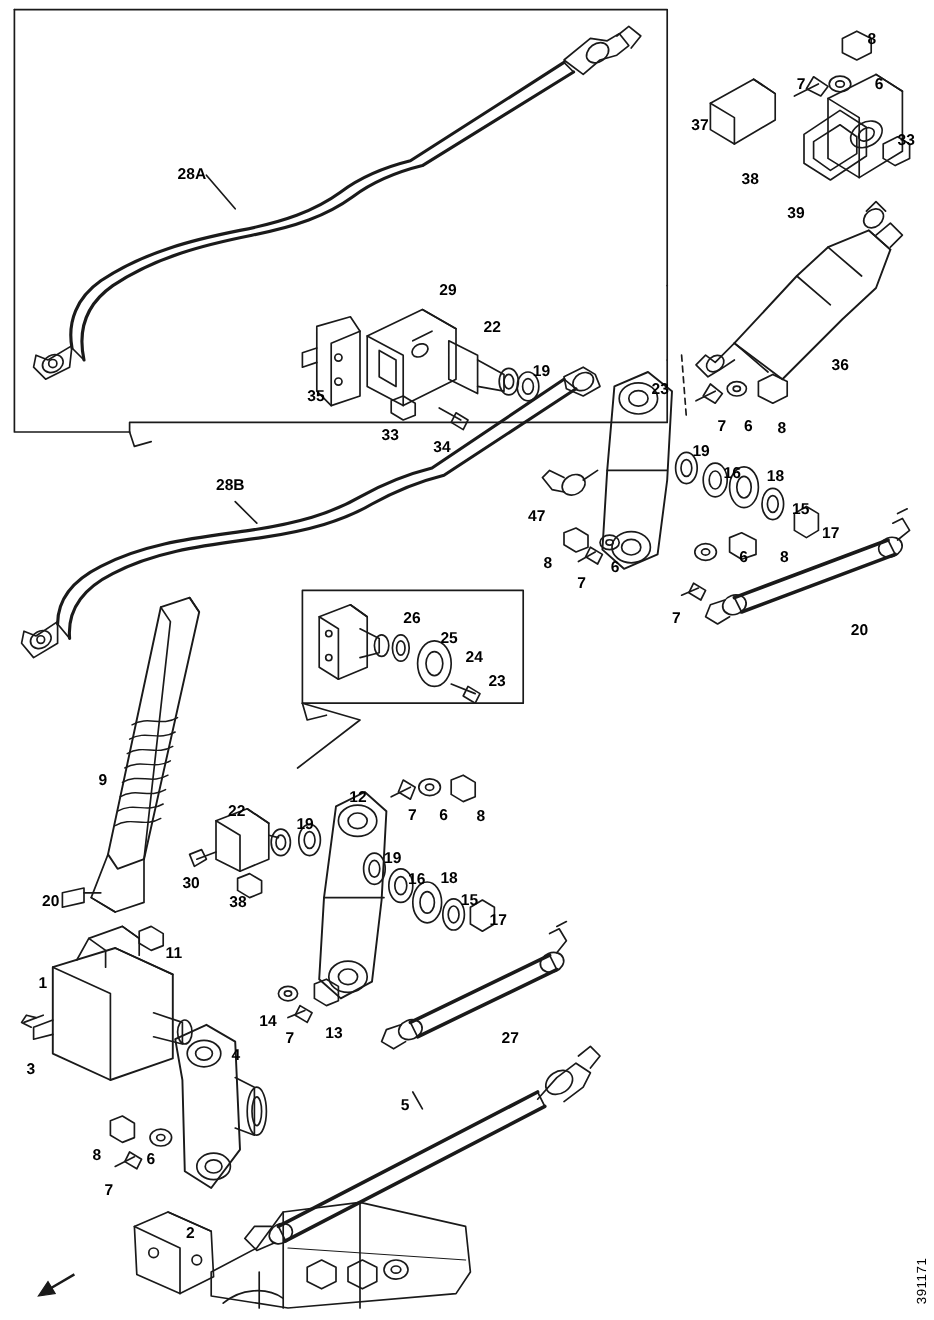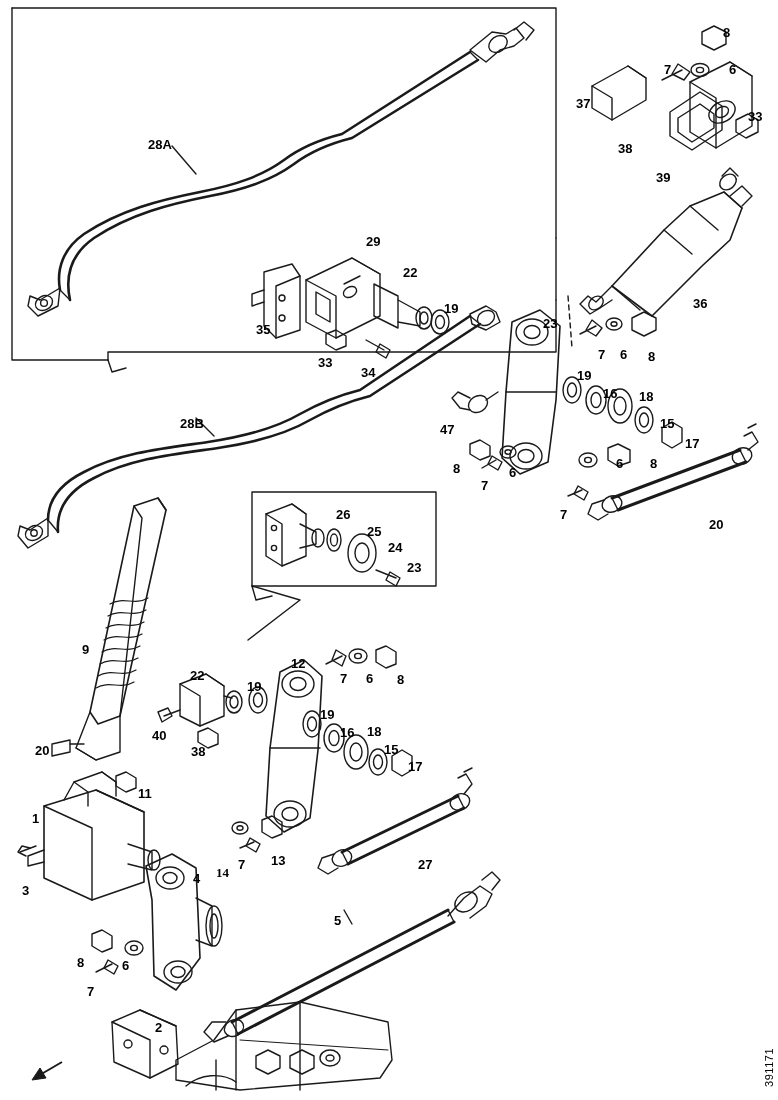--- a/index.html
+++ b/index.html
@@ -488,43 +488,43 @@
   <div class="callout" style="left:660px; top:417px;">15</div>
   <div class="callout" style="left:685px; top:437px;">17</div>
   <div class="callout" style="left:440px; top:423px;">47</div>
   <div class="callout" style="left:453px; top:462px;">8</div>
   <div class="callout" style="left:481px; top:479px;">7</div>
   <div class="callout" style="left:509px; top:466px;">6</div>
   <div class="callout" style="left:616px; top:457px;">6</div>
   <div class="callout" style="left:650px; top:457px;">8</div>
   <div class="callout" style="left:560px; top:508px;">7</div>
   <div class="callout" style="left:709px; top:518px;">20</div>
-  <div class="callout" style="left:180px; top:417px;">28B</div>
+  <div class="callout" style="left:180px; top:397px;">28B</div>
   <div class="callout" style="left:336px; top:496px;margin-top:12px;">26</div>
   <div class="callout" style="left:367px; top:525px;">25</div>
   <div class="callout" style="left:388px; top:541px;">24</div>
   <div class="callout" style="left:407px; top:561px;">23</div>
   <div class="callout" style="left:82px;  top:643px;">9</div>
   <div class="callout" style="left:291px; top:657px;">12</div>
   <div class="callout" style="left:340px; top:672px;">7</div>
   <div class="callout" style="left:366px; top:672px;">6</div>
   <div class="callout" style="left:397px; top:673px;">8</div>
   <div class="callout" style="left:190px; top:669px;">22</div>
   <div class="callout" style="left:247px; top:680px;">19</div>
   <div class="callout" style="left:320px; top:708px;">19</div>
-  <div class="callout" style="left:152px; top:729px;">40</div>
+  <div class="callout" style="left:152px; top:729px;">30</div>
   <div class="callout" style="left:191px; top:745px;">38</div>
   <div class="callout" style="left:340px; top:726px;">16</div>
   <div class="callout" style="left:367px; top:725px;">18</div>
   <div class="callout" style="left:384px; top:743px;">15</div>
   <div class="callout" style="left:408px; top:760px;">17</div>
   <div class="callout" style="left:35px;  top:744px;">20</div>
   <div class="callout" style="left:138px; top:787px;">11</div>
   <div class="callout" style="left:32px;  top:812px;">1</div>
-  <div class="callout" style="left:216px; top:866px;font-family:Liberation Serif, serif;">14</div>
+  <div class="callout" style="left:216px; top:844px;">14</div>
   <div class="callout" style="left:238px; top:858px;">7</div>
   <div class="callout" style="left:271px; top:854px;">13</div>
   <div class="callout" style="left:418px; top:858px;">27</div>
   <div class="callout" style="left:22px;  top:884px;">3</div>
   <div class="callout" style="left:193px; top:872px;">4</div>
   <div class="callout" style="left:334px; top:914px;">5</div>
   <div class="callout" style="left:77px;  top:956px;">8</div>
   <div class="callout" style="left:122px; top:959px;">6</div>
   <div class="callout" style="left:87px;  top:985px;">7</div>
   <div class="callout" style="left:155px; top:1021px;">2</div>

